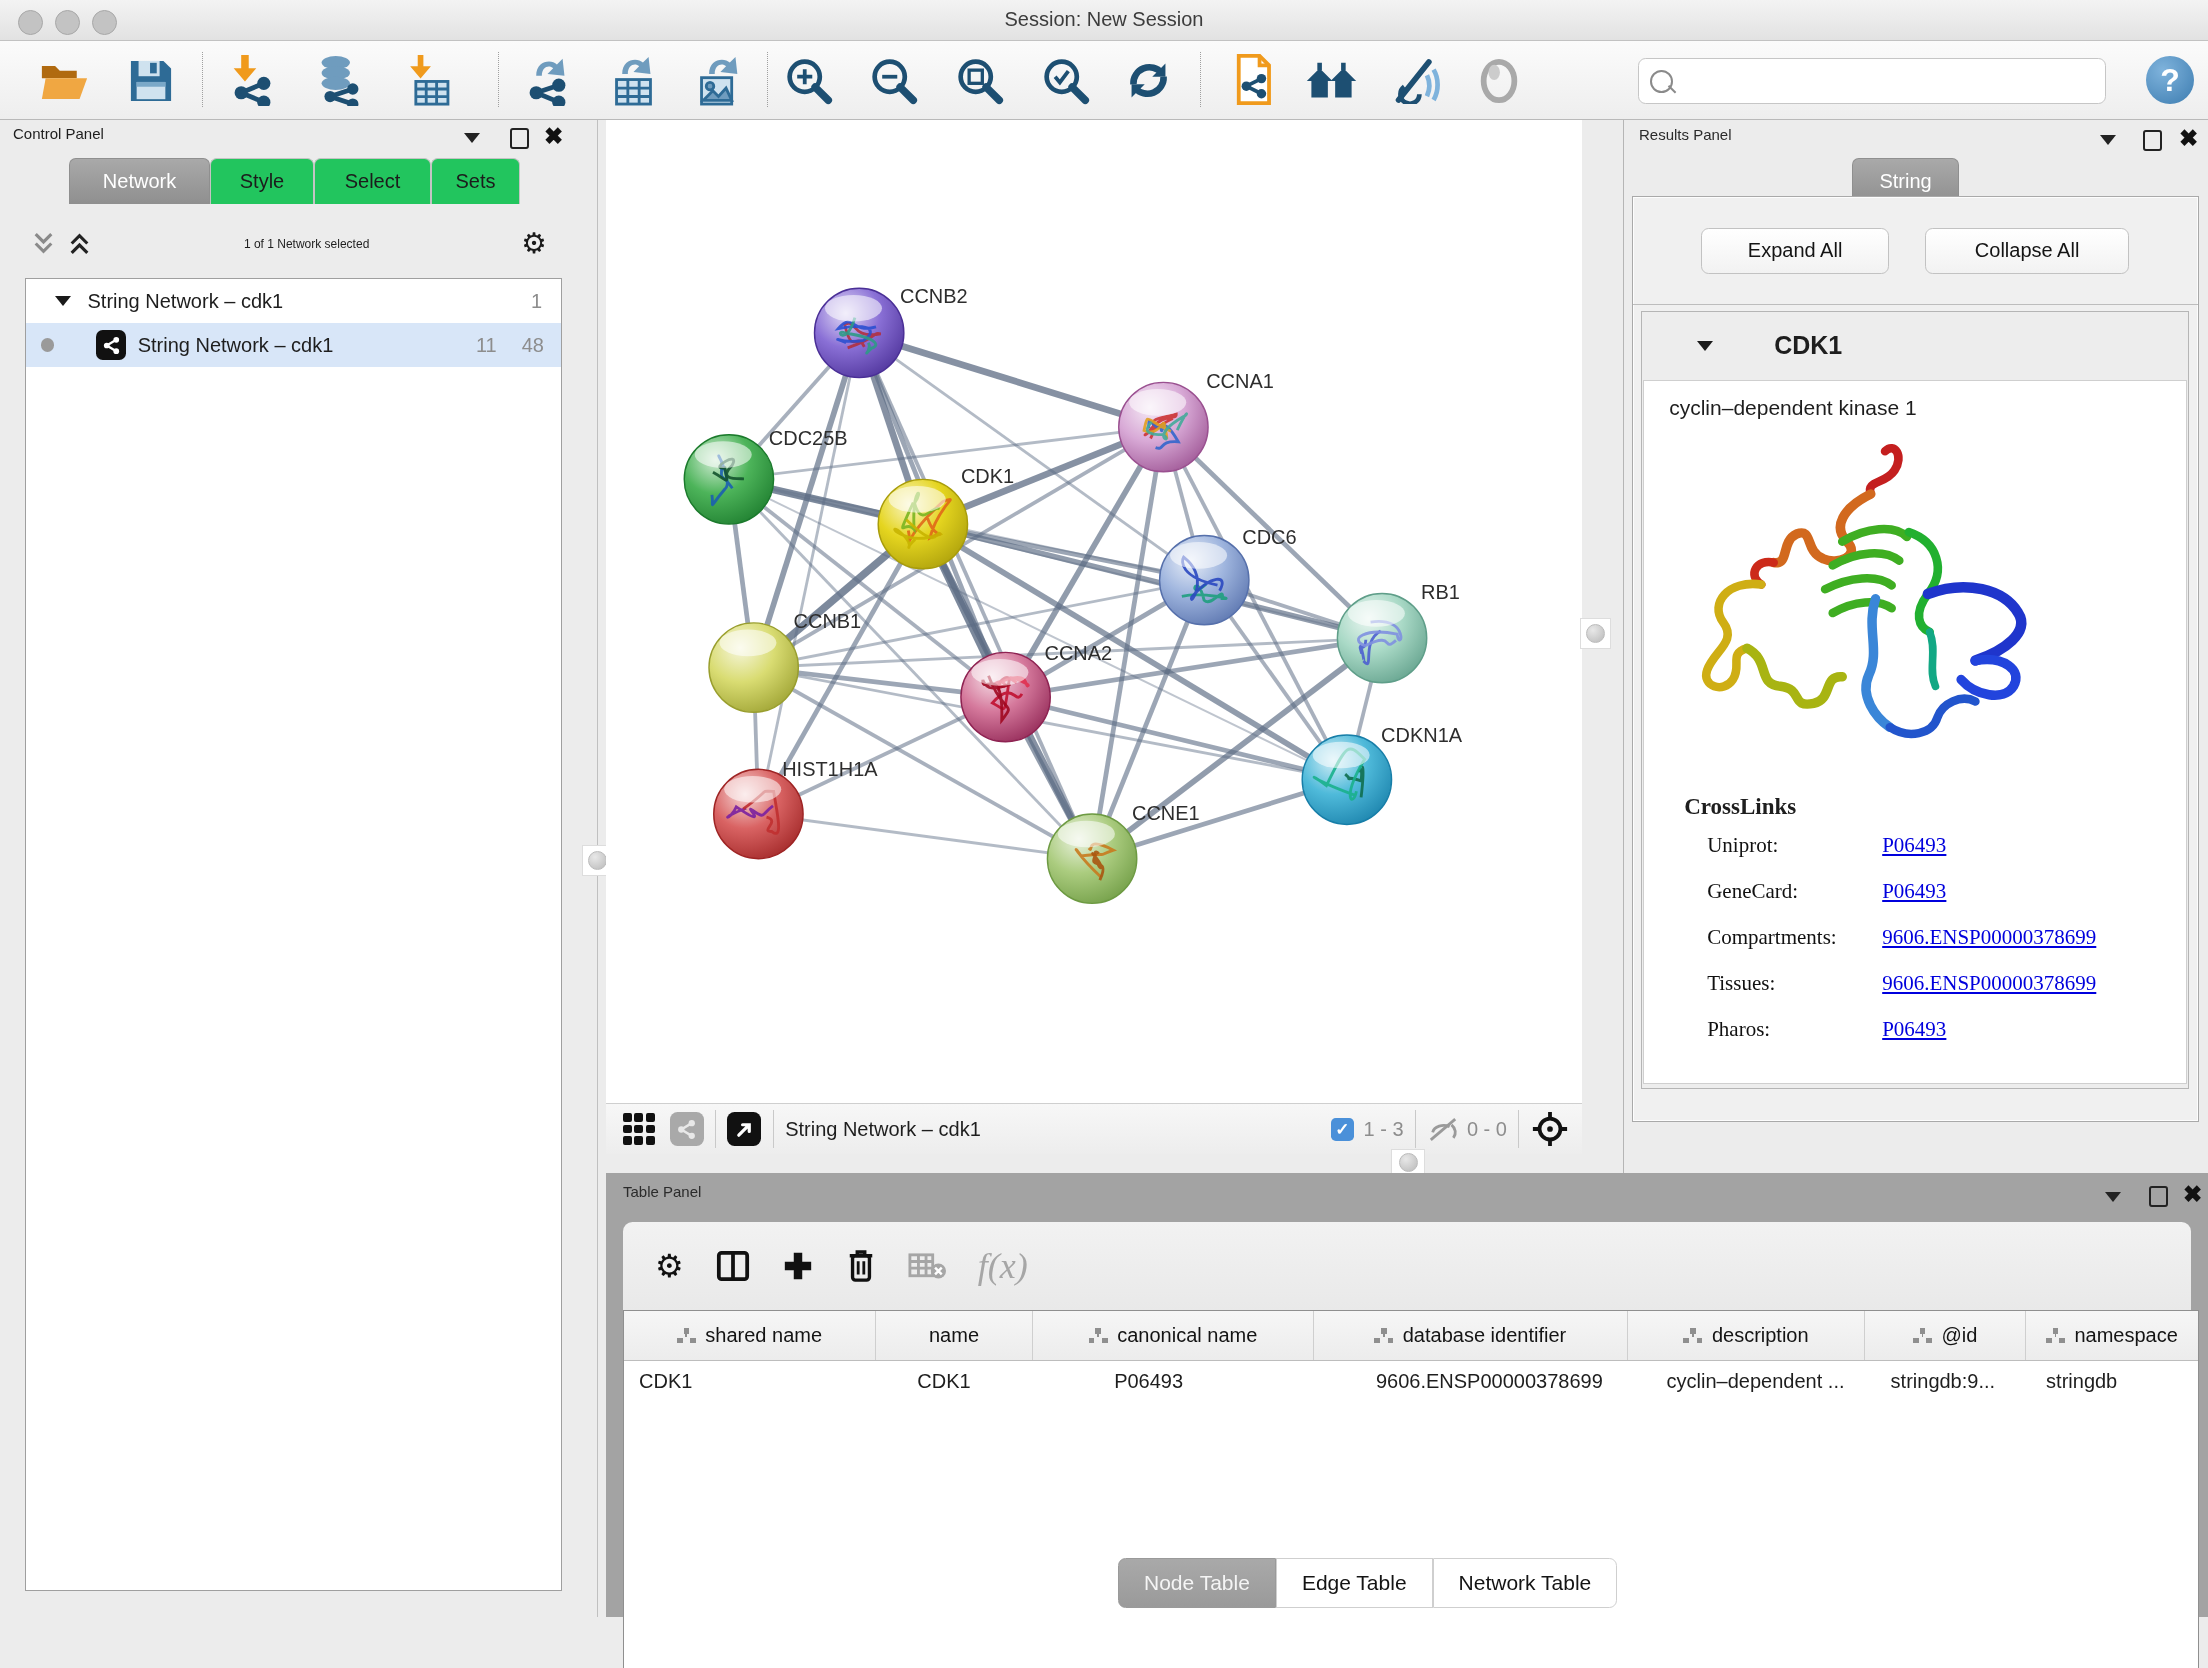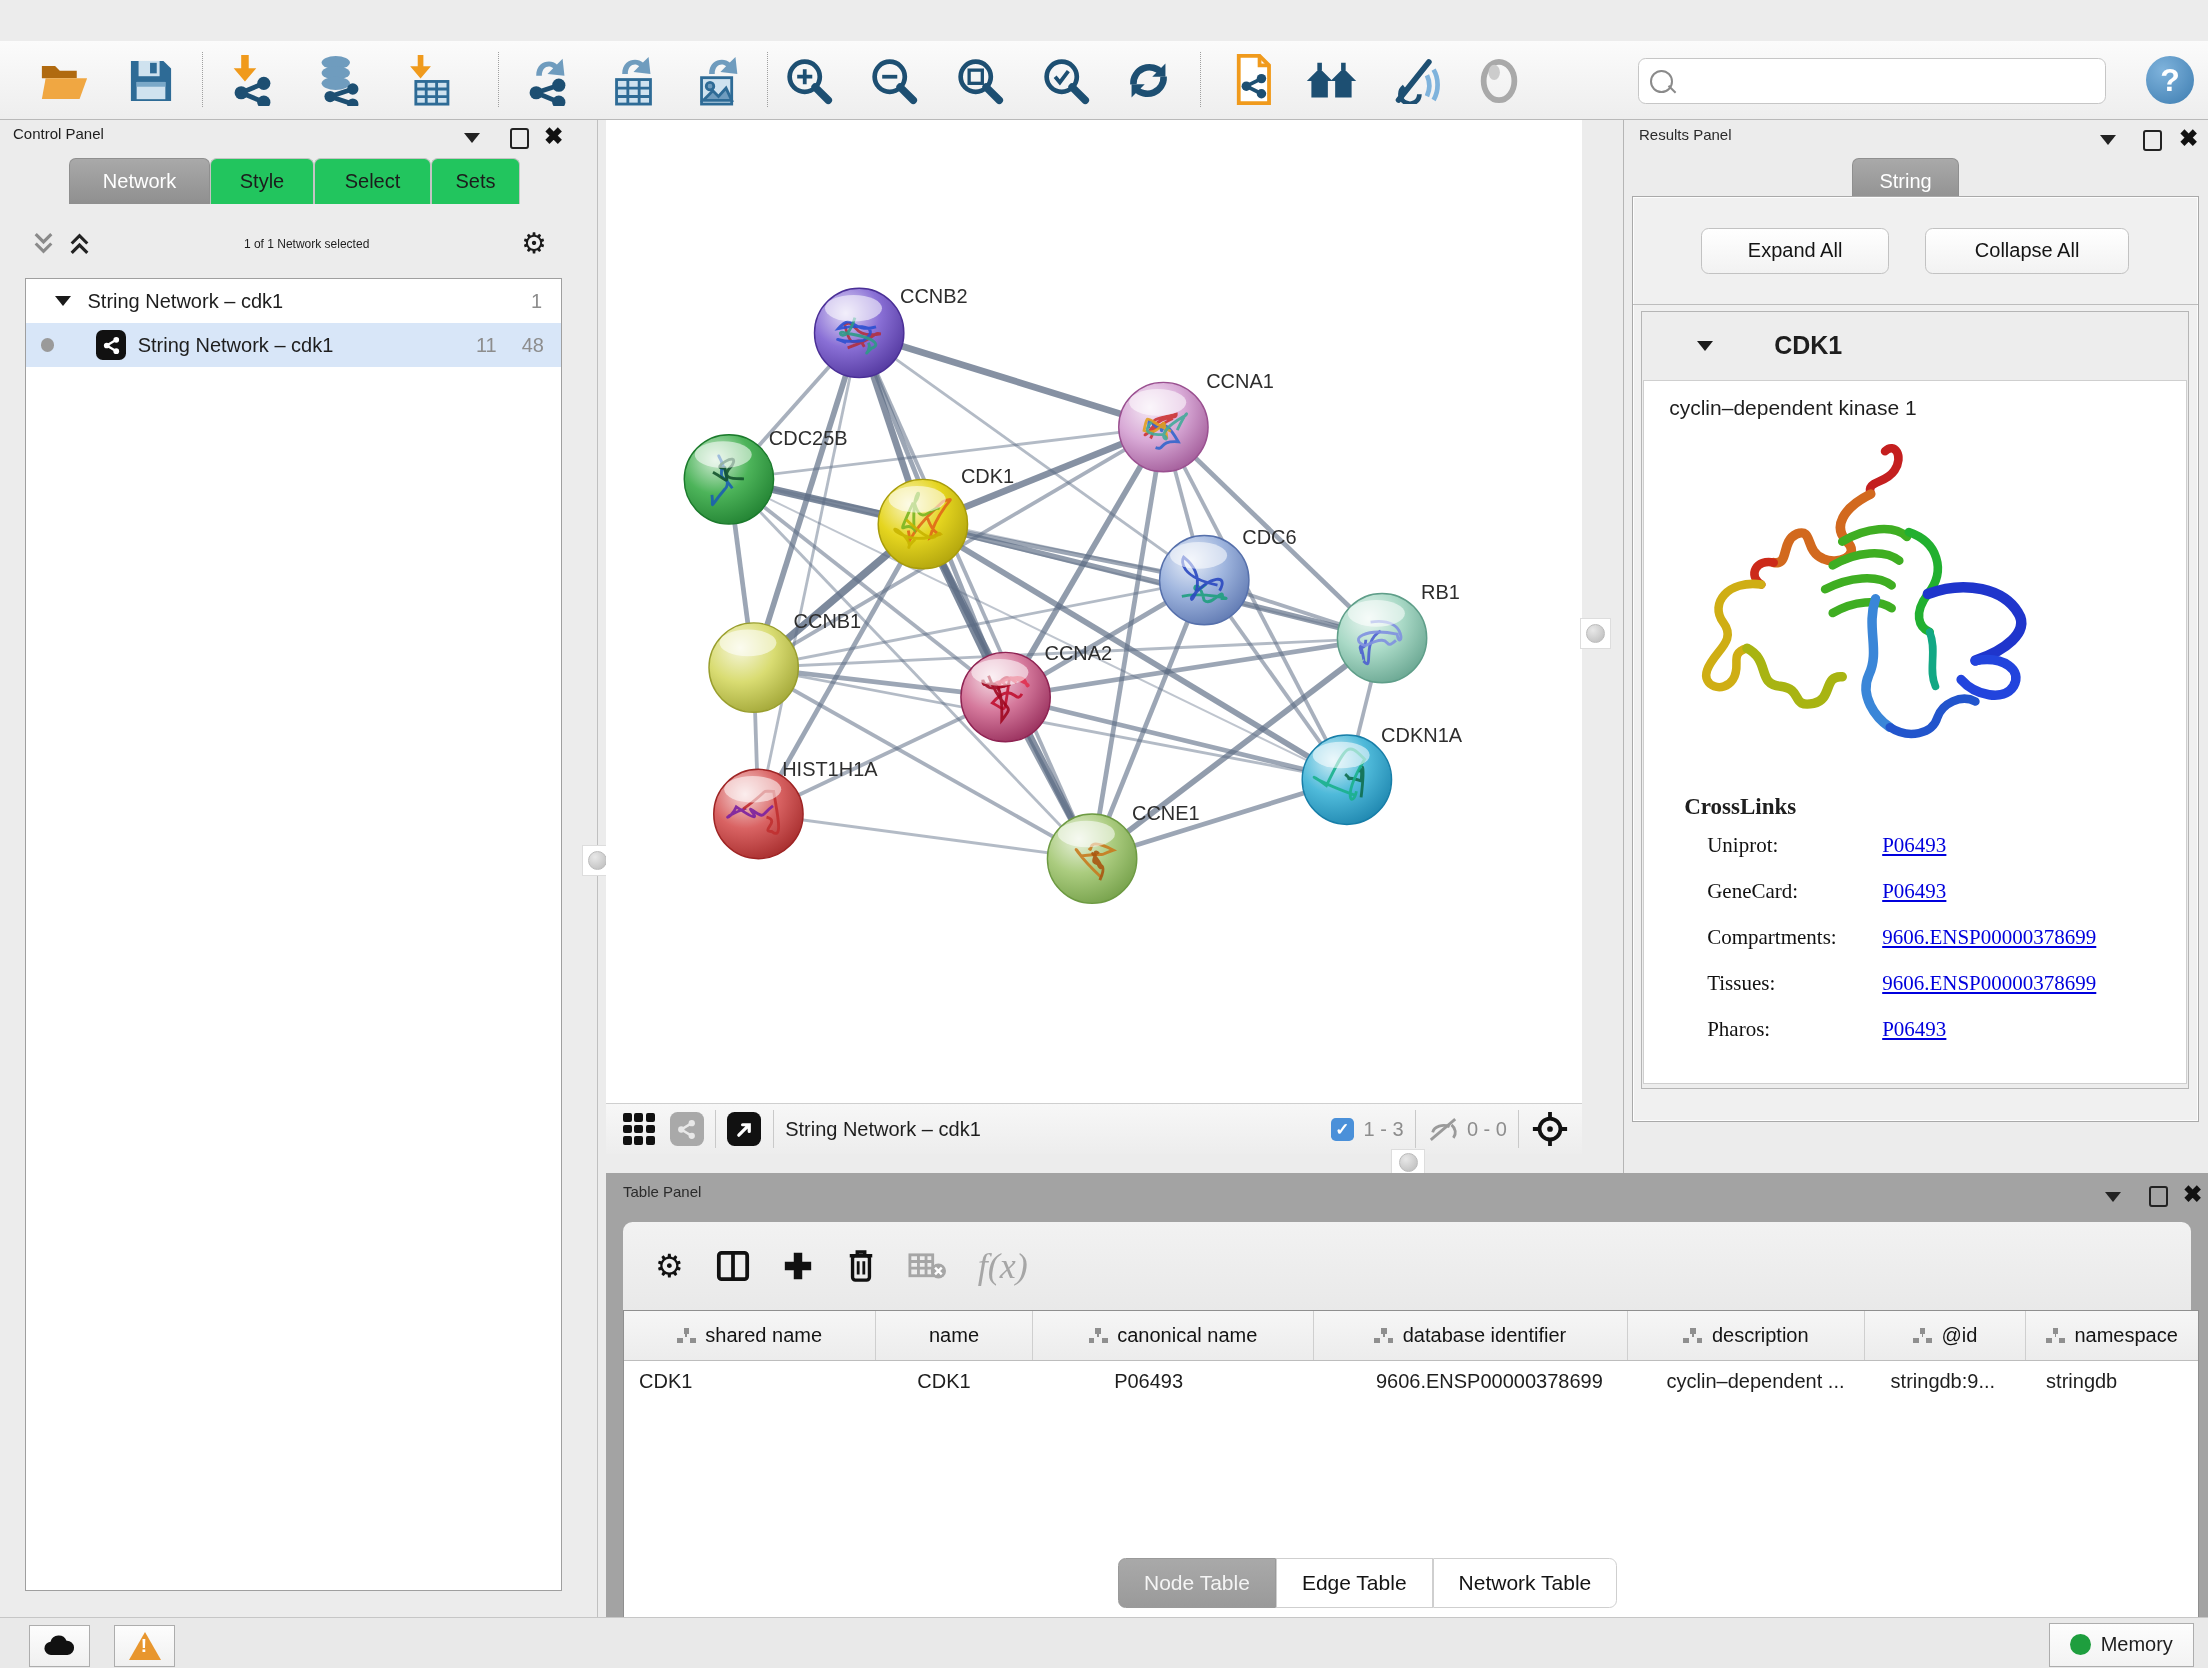--- a/index.html
+++ b/index.html
@@ -111,20 +111,26 @@
   .warn-tri{width:0;height:0;border-left:16px solid transparent;border-right:16px solid transparent;
             border-bottom:28.5px solid #e8962e;position:relative;}
   .warn-tri:after{content:"!";position:absolute;left:-3.8px;top:3.8px;color:#fff;font-weight:bold;font-size:19px;}
   svg text{font-family:"Liberation Sans",sans-serif;}
 </style>
 </head>
 <body>
 
 <div id="app">
 
+  <div class="abs" id="titlebar">
+    <span class="tlight" style="left:18px"></span>
+    <span class="tlight" style="left:55px"></span>
+    <span class="tlight" style="left:92px"></span>
+    <div id="win-title">Session: New Session</div>
+  </div>
 
   <div class="abs" id="toolbar">
     <div class="tb-btn" style="left:38px">
       <svg width="49" height="42" viewBox="0 0 52 44">
           <path d="M2 6 h14 l5 5 h18 v8 H2z" fill="#b06a10"></path>
           <path d="M6 19 h44 l-8 22 H2z" fill="#f0a742"></path>
         </svg>
     </div>
     <div class="tb-btn" style="left:124px">
       <svg width="44" height="44" viewBox="0 0 46 46">
@@ -751,29 +757,15 @@
 
     </div>
 
     <div id="tp-tabs">
       <span class="bt-tab active">Node Table</span>
       <span class="bt-tab">Edge Table</span>
       <span class="bt-tab">Network Table</span>
     </div>
   </div>
 
-  <div class="abs" id="statusbar">
-    <span class="sb-btn" style="left:28.5px">
-      <svg width="32" height="23" viewBox="0 0 34 24">
-          <path d="M9 22 a7 7 0 0 1 -1 -14 a9 9 0 0 1 17 -1 a6.5 6.5 0 0 1 1 15z" fill="#111"></path>
-        </svg>
-    </span>
-    <span class="sb-btn" style="left:114px">
-      <span class="warn-tri"></span>
-    </span>
-    <span id="memory-btn">
-      <span class="dot-green"></span>
-      <span>Memory</span>
-    </span>
-  </div>
 
 </div>
 
 
 </body></html>

